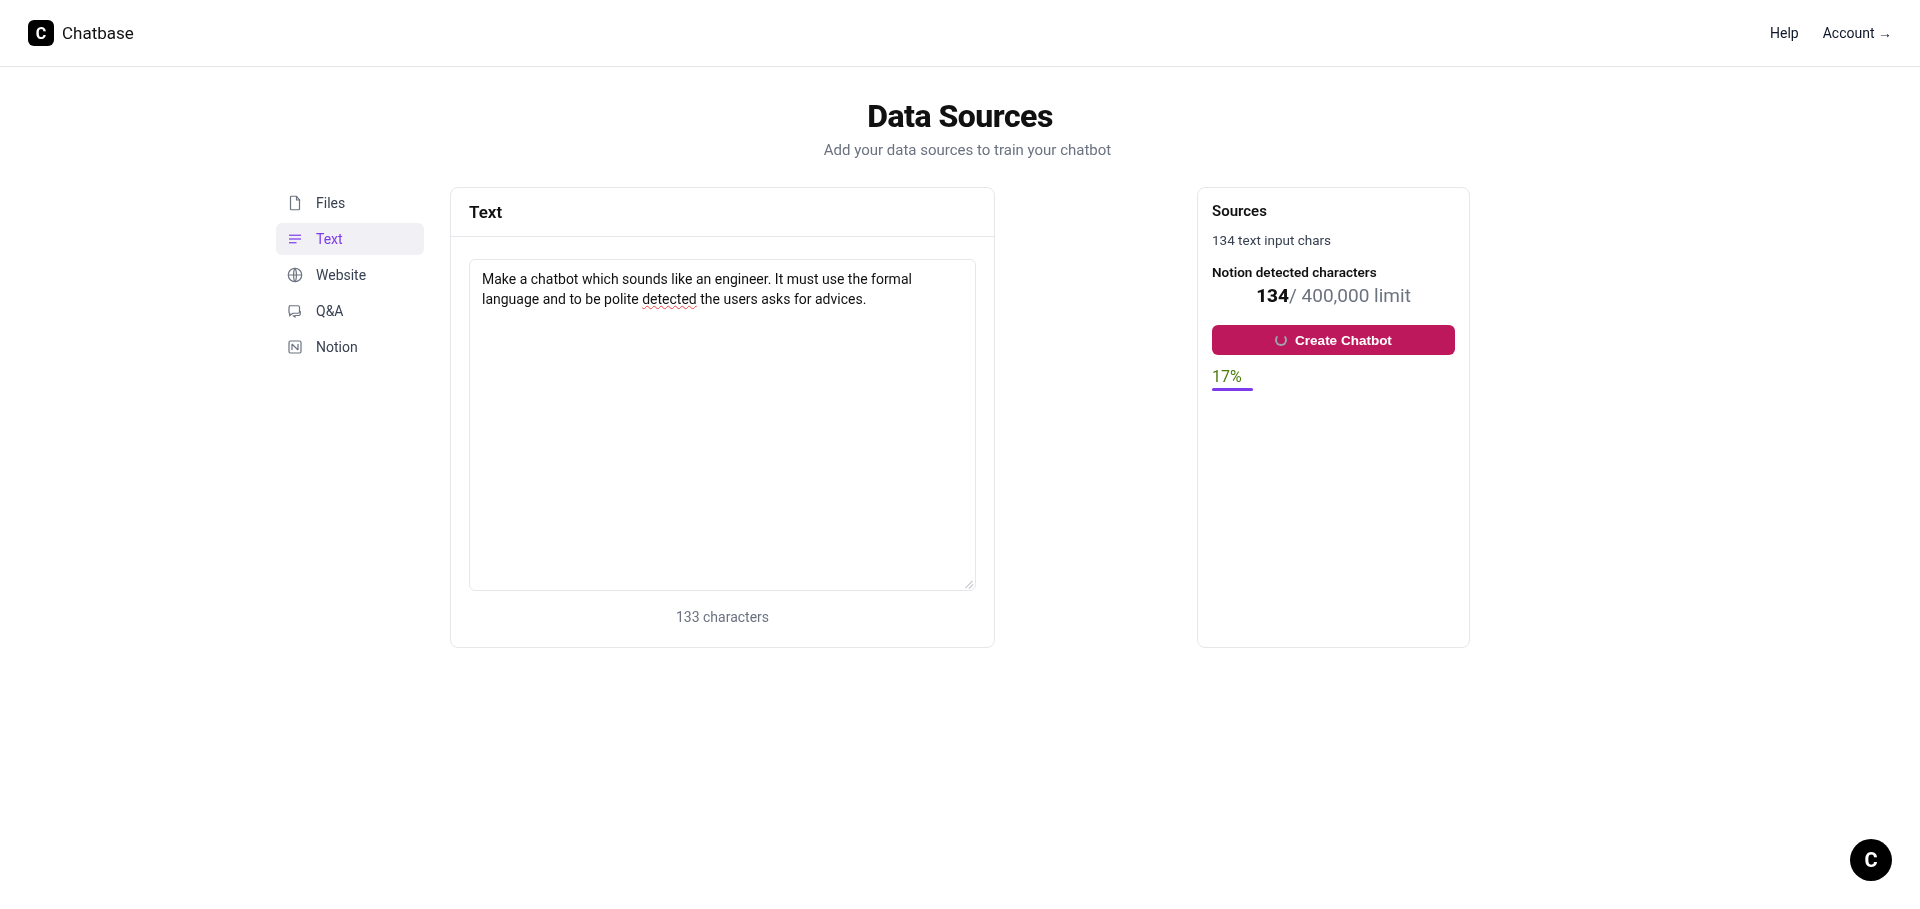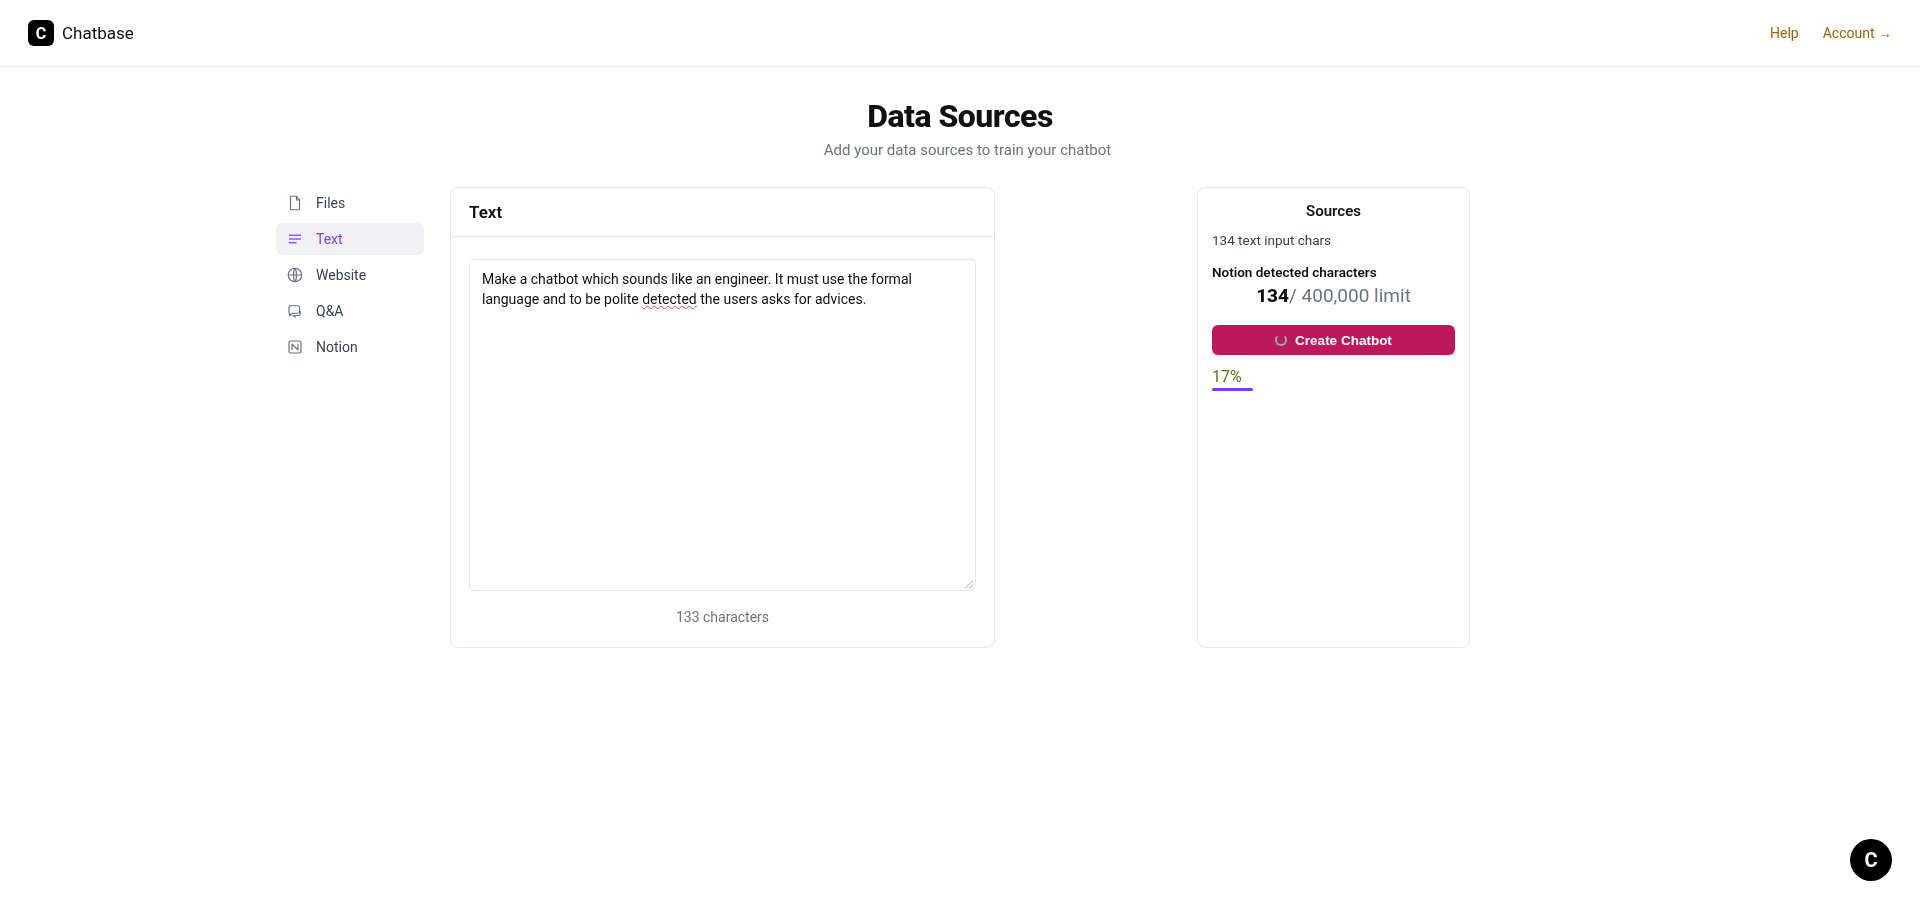--- a/index.html
+++ b/index.html
@@ -28,21 +28,21 @@
     border-radius: 6px;
     display: flex;
     align-items: center;
     justify-content: center;
     color: #fff;
     font-weight: 700;
     font-size: 16px;
   }
   .brand-name { font-size: 17px; color: #111; }
   .top-links { display: flex; gap: 24px; align-items: center; }
-  .top-links a { color: #a16207; text-decoration: none; font-size: 14px; cursor: pointer; }
+  .top-links a { color: #0f172a; text-decoration: none; font-size: 14px; cursor: pointer; }
   .page {
     padding-top: 30px;
     display:flex;
     flex-direction:column;
     align-items:center;
   }
   .page-title { font-size: 32px; font-weight: 800; letter-spacing: -0.5px; }
   .page-sub { color: #6b7280; font-size: 15px; margin-top: 6px; margin-left: 15px; }
   .layout {
     margin-top: 28px;
@@ -100,21 +100,21 @@
     color:#6b7280;
     font-size:14px;
     margin-top: 18px;
   }
   .panel.sources {
     width: 273px;
     margin-left:auto;
     padding: 14px 14px 16px 14px;
   }
   .sources-title {
-    text-align:center;
+    text-align:left;
     font-weight:600;
     font-size:15px;
     margin-bottom: 12px;
   }
   .sources-line {
     font-size: 13.5px;
     color:#374151;
     margin-bottom: 16px;
   }
   .total-label { font-size: 13.5px; font-weight:600; color:#111; }

